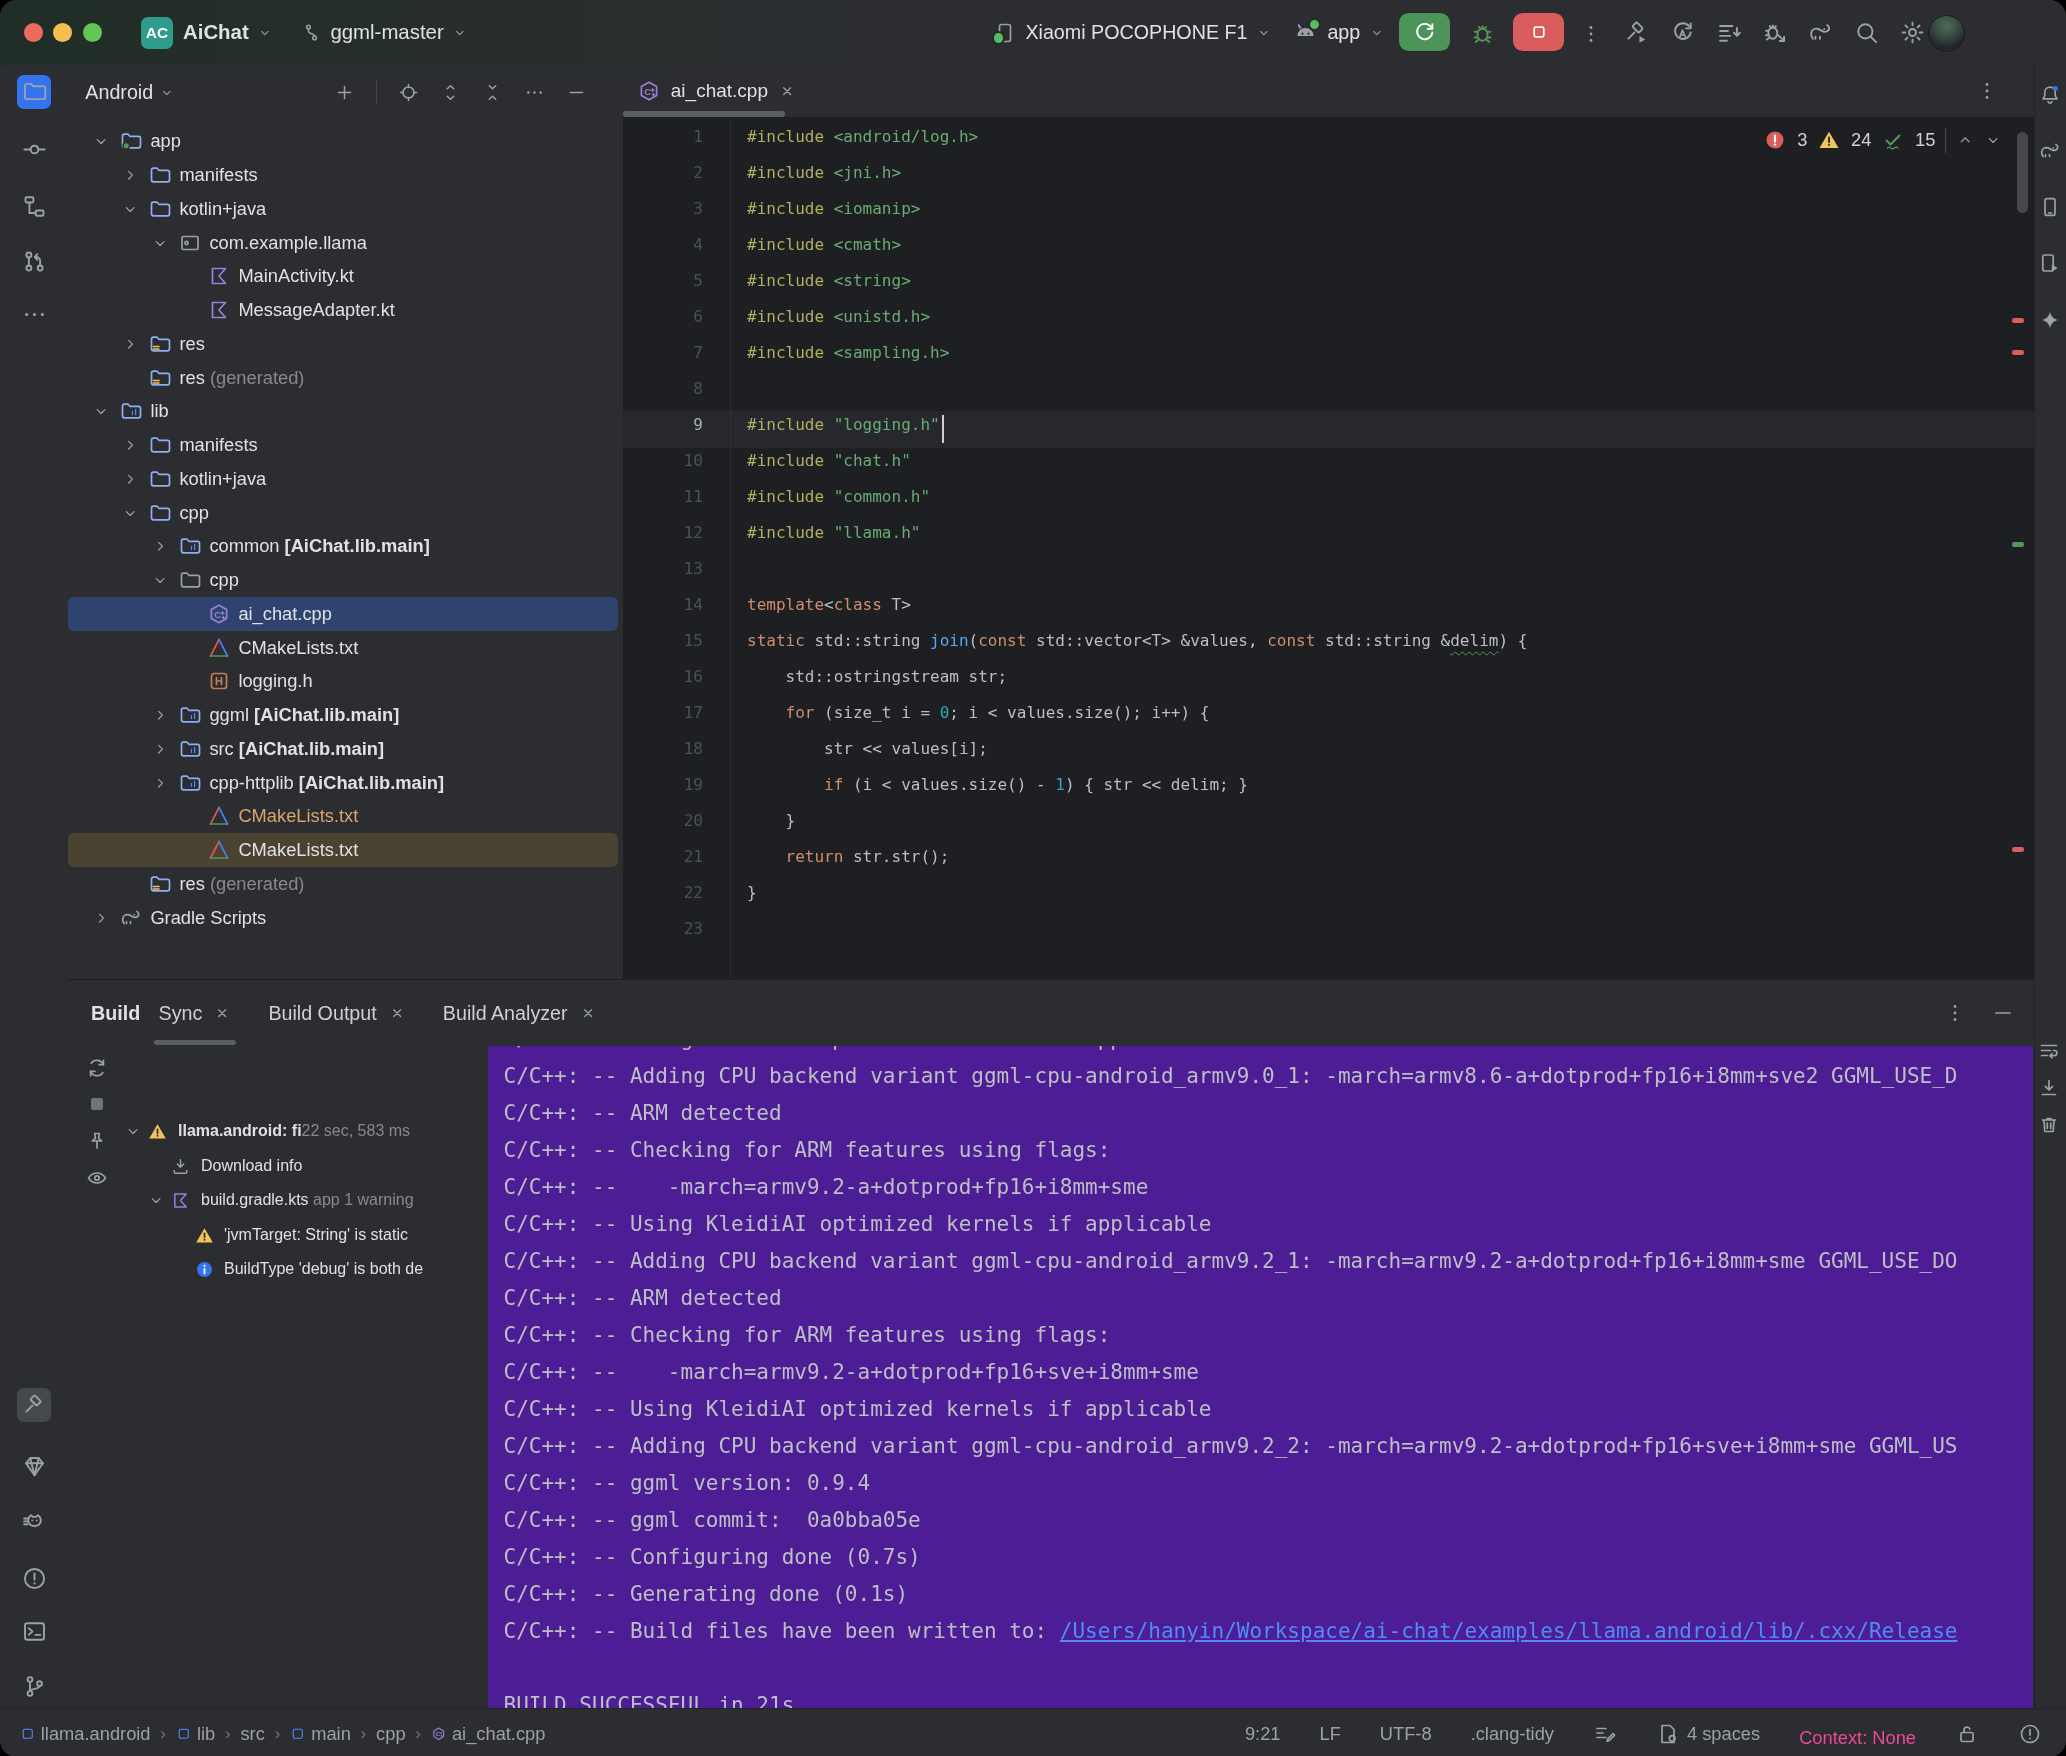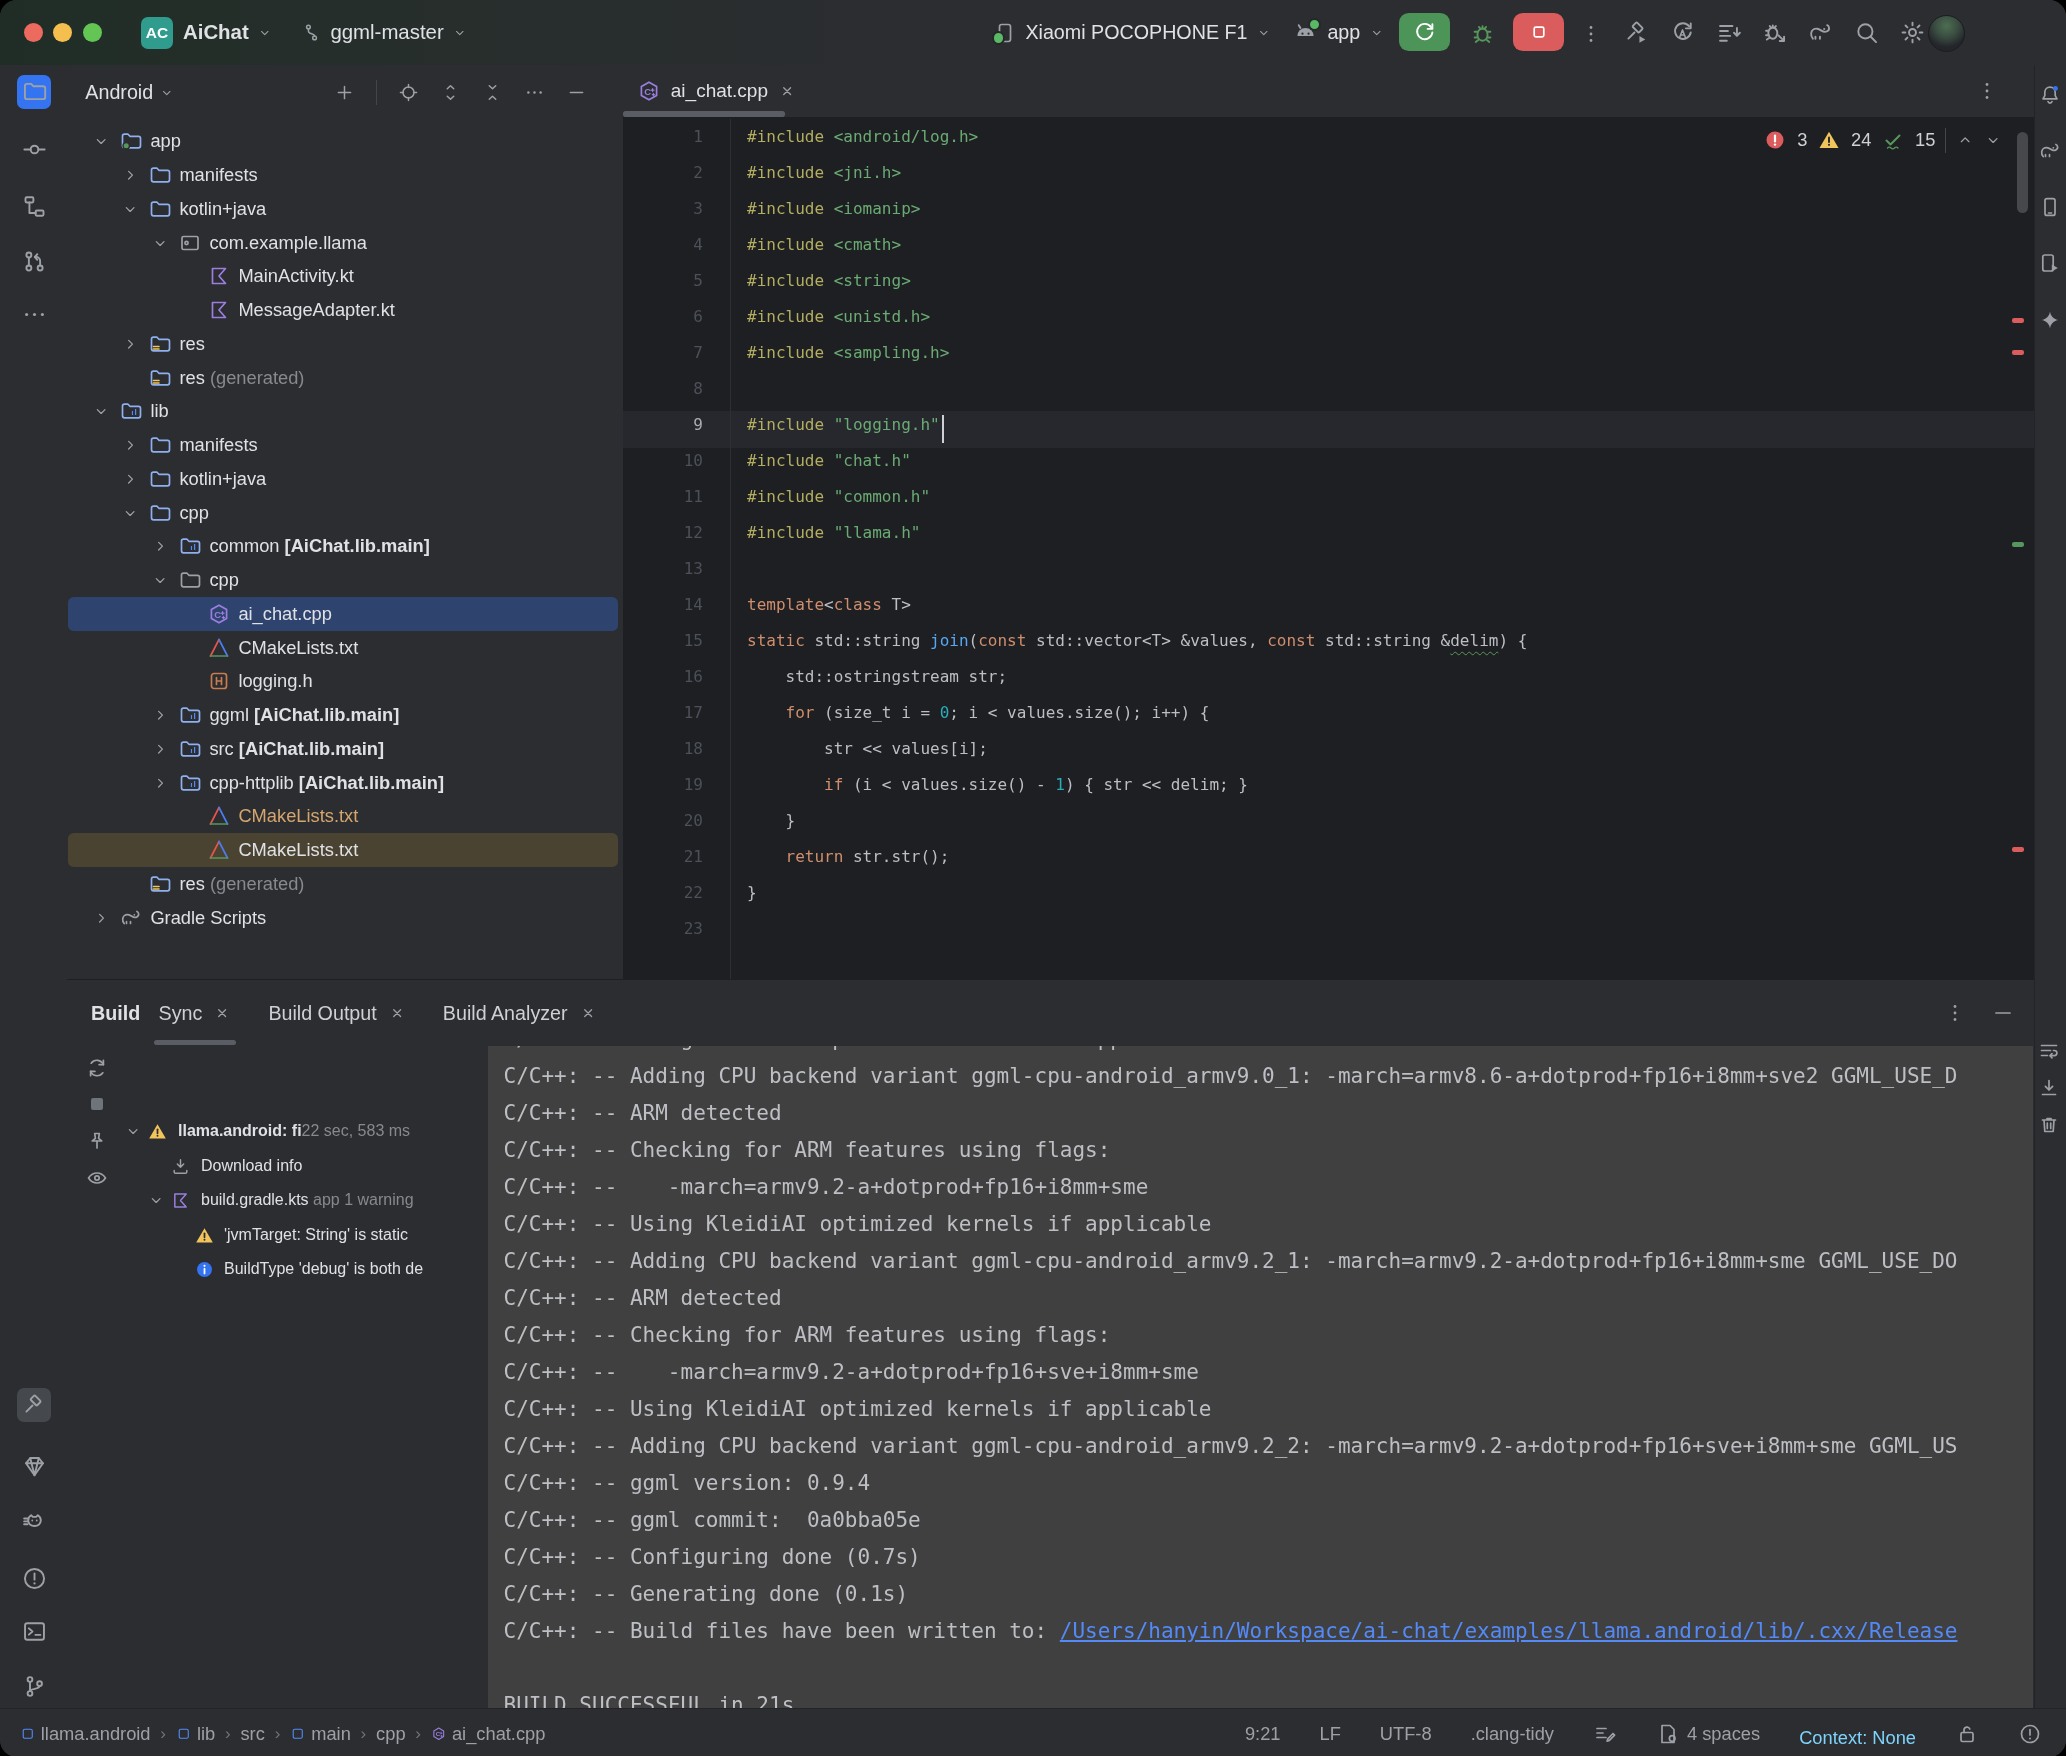--- a/index.html
+++ b/index.html
@@ -78,32 +78,32 @@
   #btitle{margin-left:24px;font-size:19.7px;font-weight:700;color:#DFE1E5;}
   .btab{position:relative;height:66px;display:flex;align-items:center;gap:11.2px;padding:0 18.3px;
     font-size:19.7px;color:#CED0D6;}
   .btab.sel::after{content:"";position:absolute;left:14px;right:14px;bottom:1.4px;height:4.9px;border-radius:2.8px;background:#5a5d63;}
   #btabs-right{position:absolute;right:18.3px;top:0;height:66px;display:flex;align-items:center;gap:24px;}
   #bgutter{position:absolute;left:7px;top:66px;width:45px;bottom:0;display:flex;flex-direction:column;
     align-items:center;gap:12.7px;padding-top:9.8px;}
   #btree{position:absolute;left:52px;top:66px;width:369px;bottom:0;overflow:hidden;}
   .brow{position:absolute;left:0;right:0;height:34px;display:flex;align-items:center;font-size:16px;
     color:#DFE1E5;white-space:nowrap;overflow:hidden;}
-  #bconsole{position:absolute;left:421px;top:66px;right:0;bottom:0;background:#404040;overflow:hidden;}
+  #bconsole{position:absolute;left:421px;top:66px;right:0;bottom:0;background:#4c1d95;overflow:hidden;}
   #bconsole-inner{position:absolute;left:15.5px;top:-25px;right:0;}
   .cline{height:37px;line-height:37px;font-family:"DejaVu Sans Mono",monospace;font-size:21px;
     color:#BDBFC4;white-space:pre;overflow:hidden;}
   .cline a{color:var(--link_blue);text-decoration:underline;}
   
   #statusbar{left:0;top:1708px;width:2066px;height:49px;background:#2b2d30;border-top:0.7px solid #222427;
     display:flex;align-items:center;justify-content:space-between;font-size:18.3px;color:#9DA0A6;}
   #crumbs{display:flex;align-items:center;gap:9.8px;margin-left:19.7px;}
   #sright{display:flex;align-items:center;gap:39px;margin-right:24px;}
   .crumb-sep{color:#6F737A;font-size:17px;}
-  .dimmer{color:#7dd3fc;margin-top:8px;}
+  .dimmer{color:#ec4899;margin-top:8px;}
 </style>
 </head>
 <body>
 
 <div id="win">
 
   <header id="titlebar" class="abs">
     <span class="tlight" style="left:24px;background:#EC6A5E"></span>
     <span class="tlight" style="left:53px;background:#F5BF4F"></span>
     <span class="tlight" style="left:83px;background:#62C554"></span>

